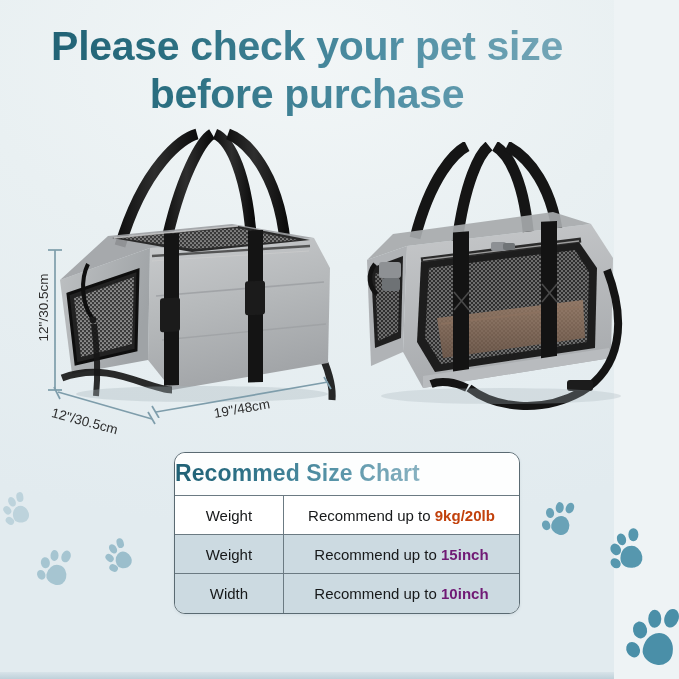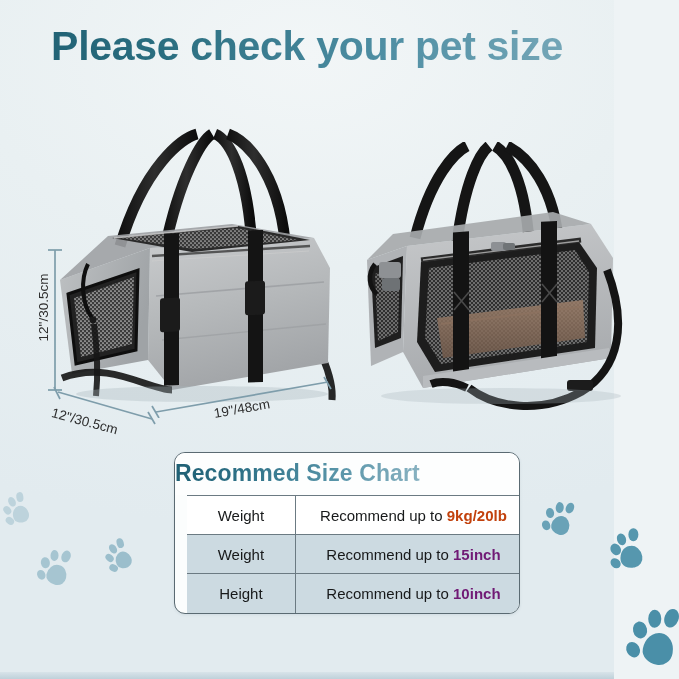--- a/index.html
+++ b/index.html
@@ -99,21 +99,20 @@
     background:linear-gradient(95deg,#1f6074 0%,#2f7288 30%,#5794a8 65%,#89b2c1 100%);
     -webkit-background-clip:text;
     background-clip:text;
     -webkit-text-fill-color:transparent;
     color:transparent;
   }
   .chart table{
     width:100%;
     border-collapse:collapse;
     table-layout:fixed;
-    margin-left:12px;
   }
   .chart td{
     border-top:1.3px solid #6b7a82;
     padding:7px 4px;
     font-size:15px;
     color:#17191a;
     text-align:center;
     vertical-align:middle;
     height:39px;
   }
@@ -127,20 +126,21 @@
   .val{ color:#701a75; font-weight:600; }
   .val.dark{ color:#c2410c; }
 </style>
 </head>
 <body>
 
 <div id="page">
 
   <div class="title-wrap">
     <div class="title-line">Please check your pet size</div>
+    <div class="title-line">before purchase</div>
   </div>
 
   <div id="paw-layer">
       <div class="paw" style="left: 2px; top: 492px; width: 34px; height: 34px; color: rgb(159, 192, 205); opacity: 0.55; transform: rotate(-18deg);">
         <span class="pad"></span>
         <span class="toe t1"></span>
         <span class="toe t2"></span>
         <span class="toe t3"></span>
         <span class="toe t4"></span>
       </div>
@@ -350,20 +350,20 @@
       <tbody id="chart-body">
           <tr class="plain">
             <td class="key">Weight</td>
             <td><span>Recommend up to </span><span class="val dark">9kg/20lb</span></td>
           </tr>
           <tr class="alt">
             <td class="key">Weight</td>
             <td><span>Recommend up to </span><span class="val">15inch</span></td>
           </tr>
           <tr class="alt">
-            <td class="key">Height</td>
+            <td class="key">Width</td>
             <td><span>Recommend up to </span><span class="val">10inch</span></td>
           </tr>
         </tbody>
     </table>
   </div>
 
 </div>
 
 </body></html>

